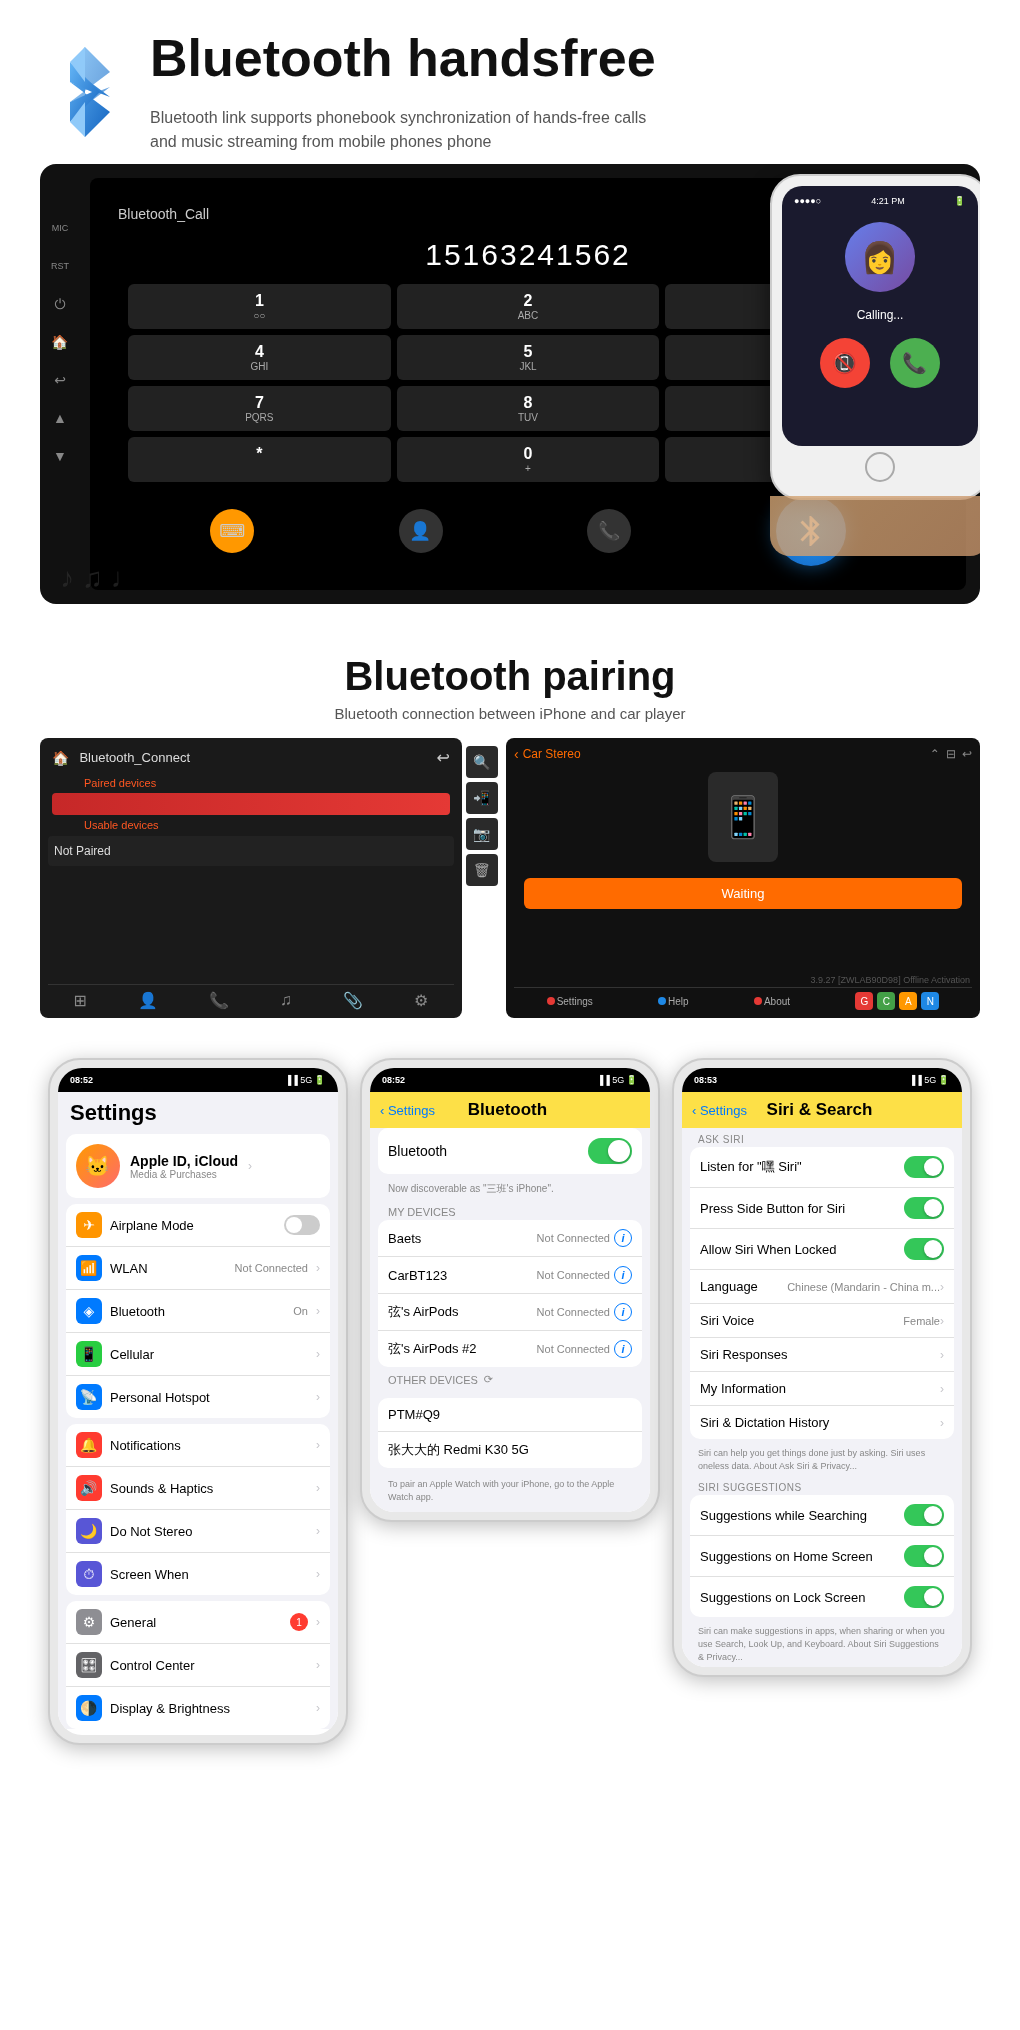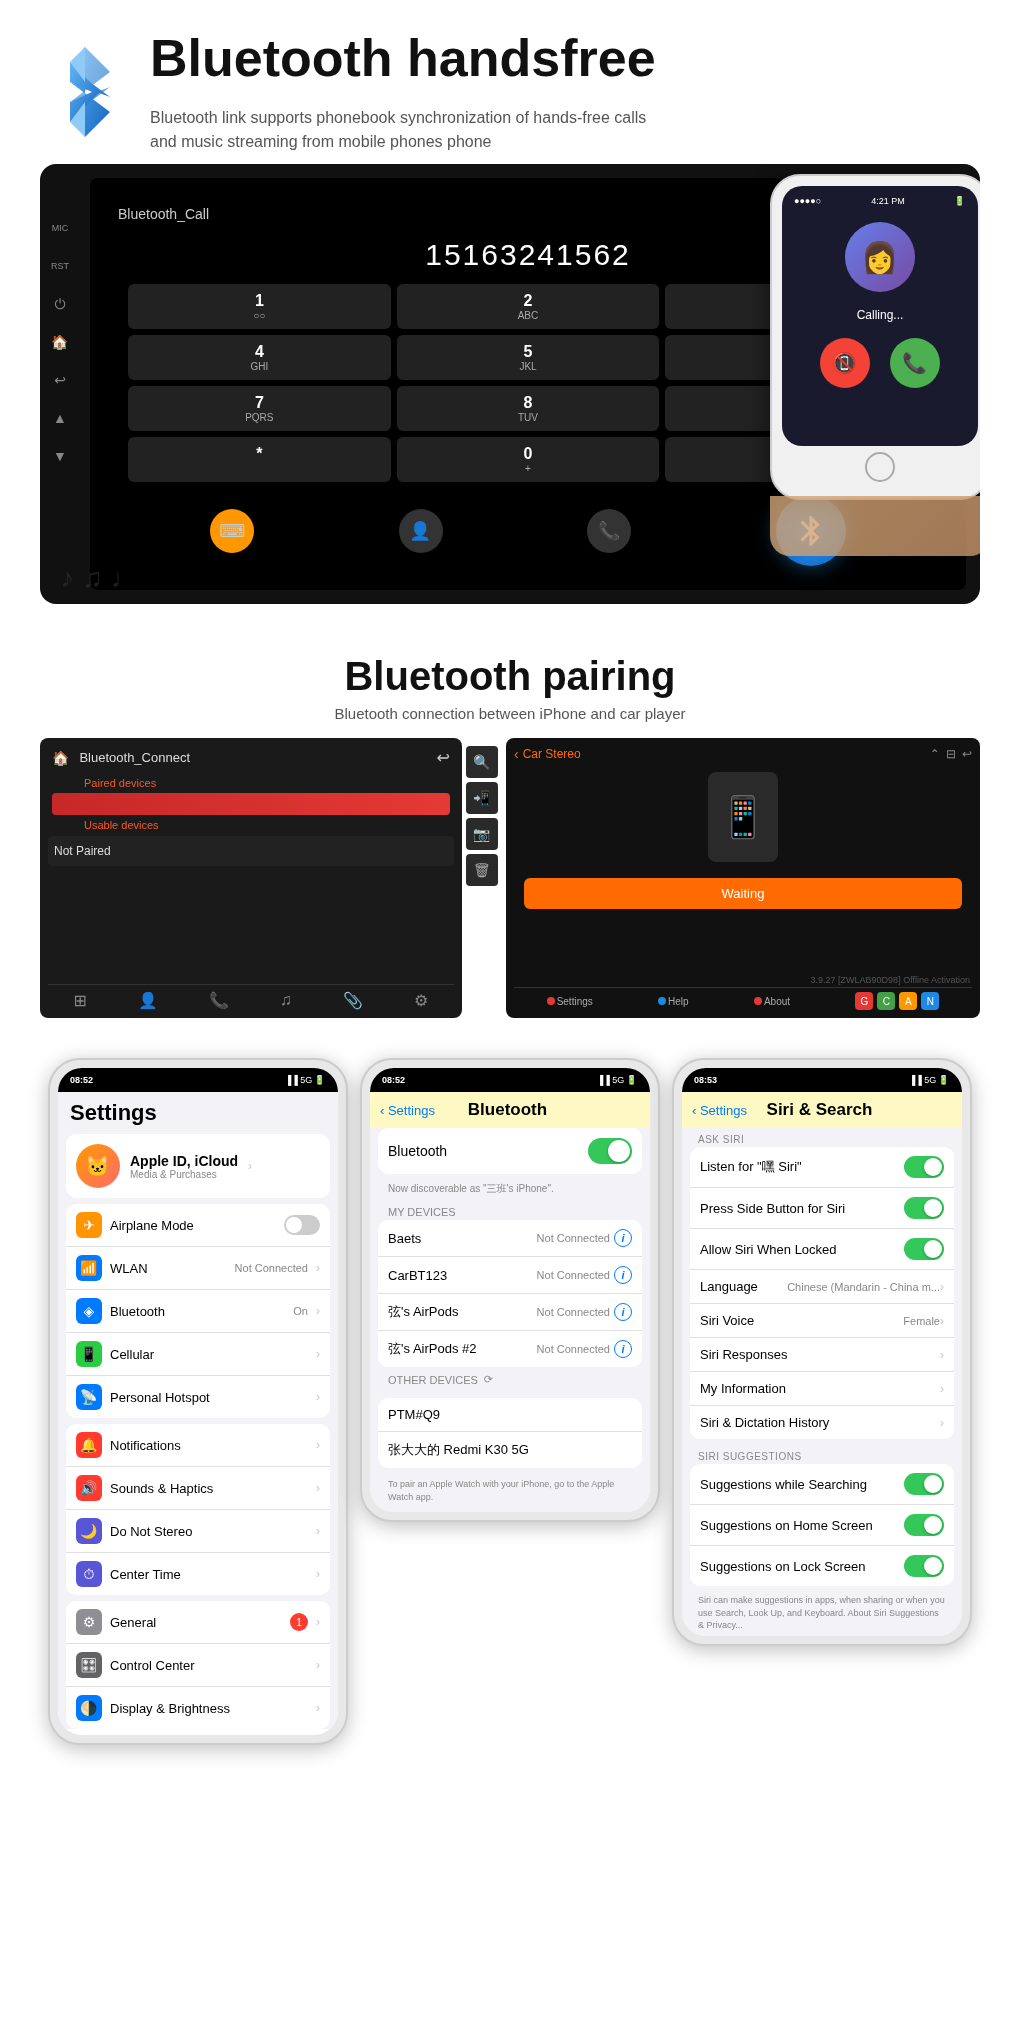--- a/index.html
+++ b/index.html
@@ -516,21 +516,21 @@
 
     
     .bt-settings-screen {
       background: #f2f2f7;
       min-height: 420px;
     }
     .nav-bar {
       display: flex;
       align-items: center;
       padding: 8px 10px;
-      background: #fef9c3;
+      background: #fde047;
       gap: 6px;
     }
     .nav-back {
       color: #007aff;
       font-size: 13px;
     }
     .nav-title {
       font-size: 17px;
       font-weight: 600;
       color: #000;
@@ -982,21 +982,21 @@
               <span class="settings-item-label">Sounds &amp; Haptics</span>
               <span class="chevron">›</span>
             </div>
             <div class="settings-item">
               <div class="settings-icon" style="background:#5856d6;">🌙</div>
               <span class="settings-item-label">Do Not Stereo</span>
               <span class="chevron">›</span>
             </div>
             <div class="settings-item">
               <div class="settings-icon" style="background:#5856d6;">⏱</div>
-              <span class="settings-item-label">Center Time</span>
+              <span class="settings-item-label">Screen When</span>
               <span class="chevron">›</span>
             </div>
           </div>
 
           <div class="settings-group">
             <div class="settings-item">
               <div class="settings-icon" style="background:#8e8e93;">⚙</div>
               <span class="settings-item-label">General</span>
               <div class="badge-red">1</div>
               <span class="chevron">›</span>
@@ -1126,20 +1126,21 @@
             </div>
             <div class="siri-item">
               <span class="siri-item-label">My Information</span>
               <span class="chevron">›</span>
             </div>
             <div class="siri-item">
               <span class="siri-item-label">Siri &amp; Dictation History</span>
               <span class="chevron">›</span>
             </div>
           </div>
+          <div class="siri-description">Siri can help you get things done just by asking. Siri uses oneless data. About Ask Siri &amp; Privacy...</div>
 
           <div class="siri-section-header">SIRI SUGGESTIONS</div>
           <div class="siri-group">
             <div class="siri-item">
               <span class="siri-item-label">Suggestions while Searching</span>
               <div class="toggle-green"></div>
             </div>
             <div class="siri-item">
               <span class="siri-item-label">Suggestions on Home Screen</span>
               <div class="toggle-green"></div>

